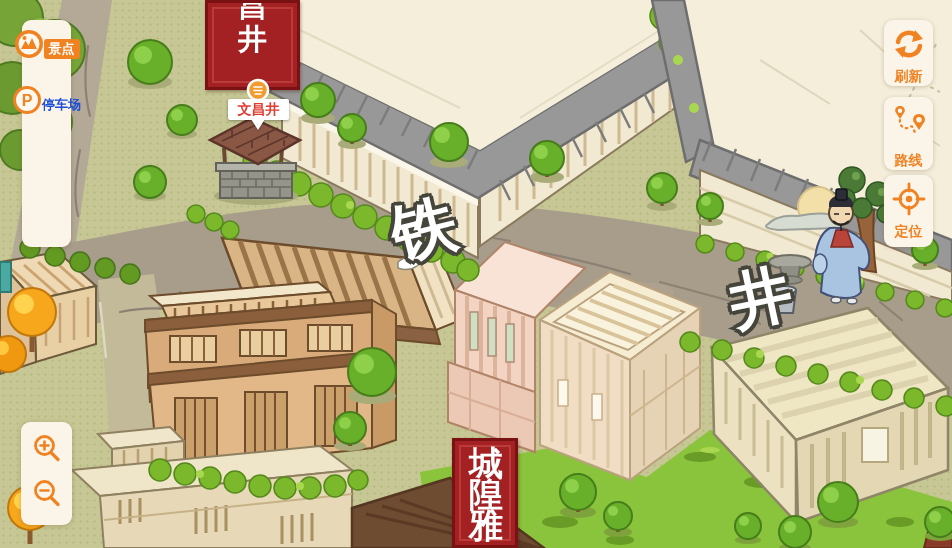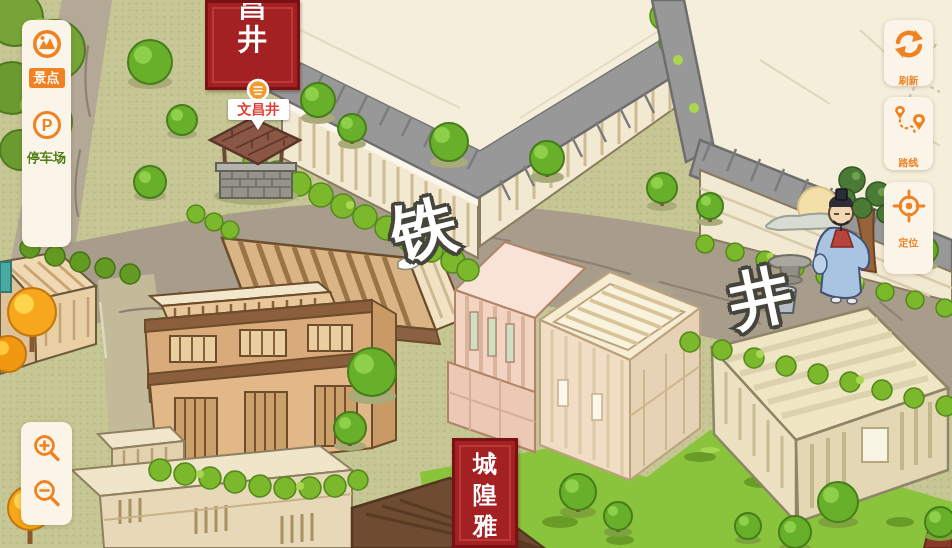--- a/index.html
+++ b/index.html
@@ -19,42 +19,42 @@
   
   .banner{position:absolute;background:#a32023;border:3px solid #7a1113;box-sizing:border-box;
     overflow:hidden;box-shadow:1px 2px 3px rgba(60,20,10,.35);}
   .banner::before{content:"";position:absolute;inset:4px;border:2px solid rgba(220,90,80,.45);pointer-events:none;}
   .banner .banner-text{position:absolute;left:50%;transform:translateX(-50%);
     width:32px;display:block;color:#fff;font-weight:700;font-size:29px;line-height:33px;
     word-break:break-all;text-align:center;font-family:"DejaVu Serif","Liberation Serif",serif;}
   .banner-top{left:205px;top:0;width:95px;height:90px;}
   .banner-top .banner-text{top:-46px;}
   .banner-bottom{left:452px;top:438px;width:66px;height:110px;}
-  .banner-bottom .banner-text{top:7px;font-size:24px;line-height:31px;}
+  .banner-bottom .banner-text{top:7px;font-size:34px;line-height:31px;}
   
   .poi-marker{position:absolute;left:246px;top:78px;width:24px;height:24px;}
   .poi-label{position:absolute;left:228px;top:99px;width:61px;height:21px;background:#fff;
     border-radius:2px;box-shadow:0 1px 3px rgba(0,0,0,.35);color:#e23b30;font-size:14px;
     font-weight:700;text-align:center;line-height:21px;}
   .poi-arrow{position:absolute;left:251px;top:119px;width:0;height:0;
     border-left:7px solid transparent;border-right:7px solid transparent;border-top:11px solid #fff;
     filter:drop-shadow(0 1px 1px rgba(0,0,0,.25));}
   
   .panel{position:absolute;background:#fbf4e9;border-radius:9px;box-shadow:0 1px 4px rgba(90,60,20,.25);}
   .sidebar{left:22px;top:20px;width:49px;height:227px;display:flex;flex-direction:column;align-items:center;padding-top:9px;box-sizing:border-box;}
-  .sidebar .item{display:flex;flex-direction:column;align-items:center;cursor:pointer;}
+  .sidebar .item{display:flex;flex-direction:row;align-items:center;cursor:pointer;}
   .sidebar .item + .item{margin-top:22px;}
-  .sidebar .item .lbl{margin-top:5px;font-size:13px;font-weight:700;color:#4d7c0f;white-space:nowrap;}
+  .sidebar .item .lbl{margin-top:5px;font-size:13px;font-weight:700;color:#1d4ed8;white-space:nowrap;}
   .sidebar .item.active .lbl{background:#f08222;color:#fff;padding:1px 5px;border-radius:3px;}
   .zoom-panel{left:21px;top:422px;width:51px;height:103px;display:flex;flex-direction:column;align-items:center;justify-content:space-around;padding:6px 0;box-sizing:border-box;}
   .ctrl-card{left:884px;width:49px;display:flex;flex-direction:column;align-items:center;padding-top:7px;box-sizing:border-box;cursor:pointer;}
-  .ctrl-card .lbl{margin-top:9px;font-size:10px;font-weight:700;color:#f08222;white-space:nowrap;}
+  .ctrl-card .lbl{margin-top:3px;font-size:14px;font-weight:700;color:#f08222;white-space:nowrap;}
   .card-refresh{top:20px;height:66px;}
   .card-route{top:97px;height:73px;justify-content:space-between;}
-  .card-locate{top:182px;height:92px;text-align:right;}
+  .card-locate{top:175px;height:72px;text-align:right;}
   .icon-btn{cursor:pointer;}
 </style>
 </head>
 <body>
 
 <div class="map-root">
 
   <svg class="terrain" width="952" height="548" viewBox="0 0 952 548">
 
     <path d="M62,0 L112,0 L74,256 L10,264 Z" fill="#b3a996"></path>

